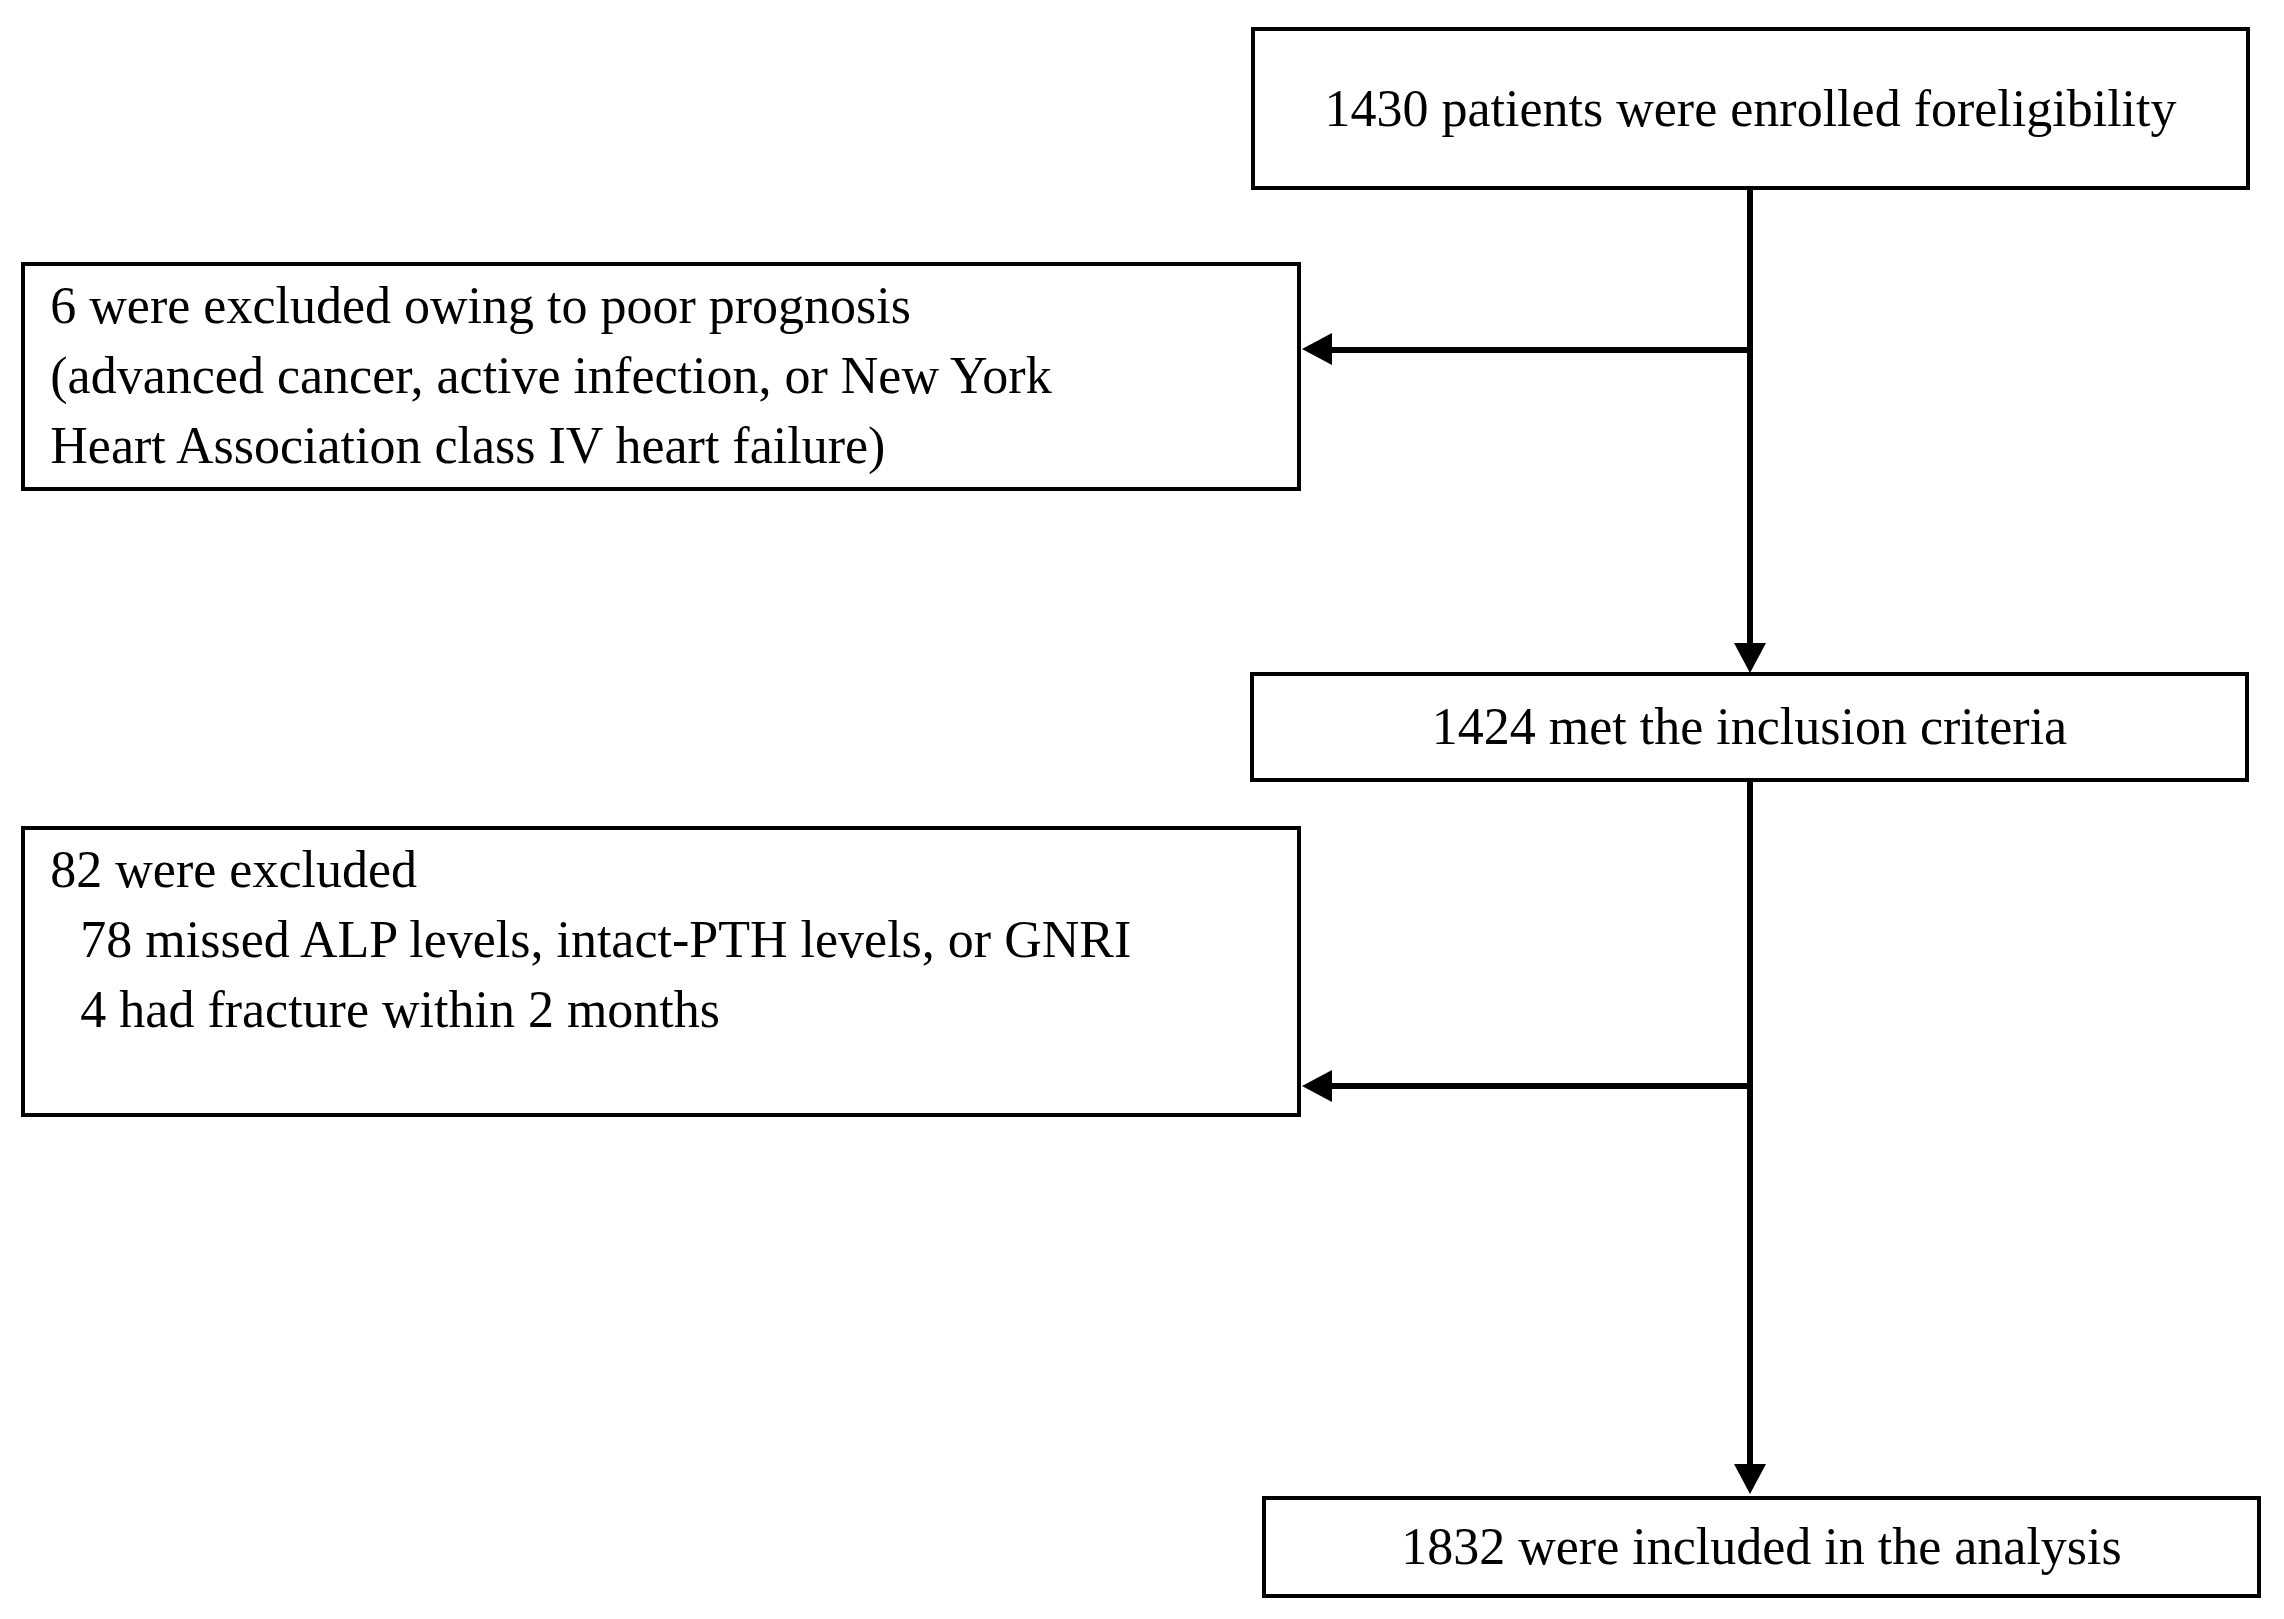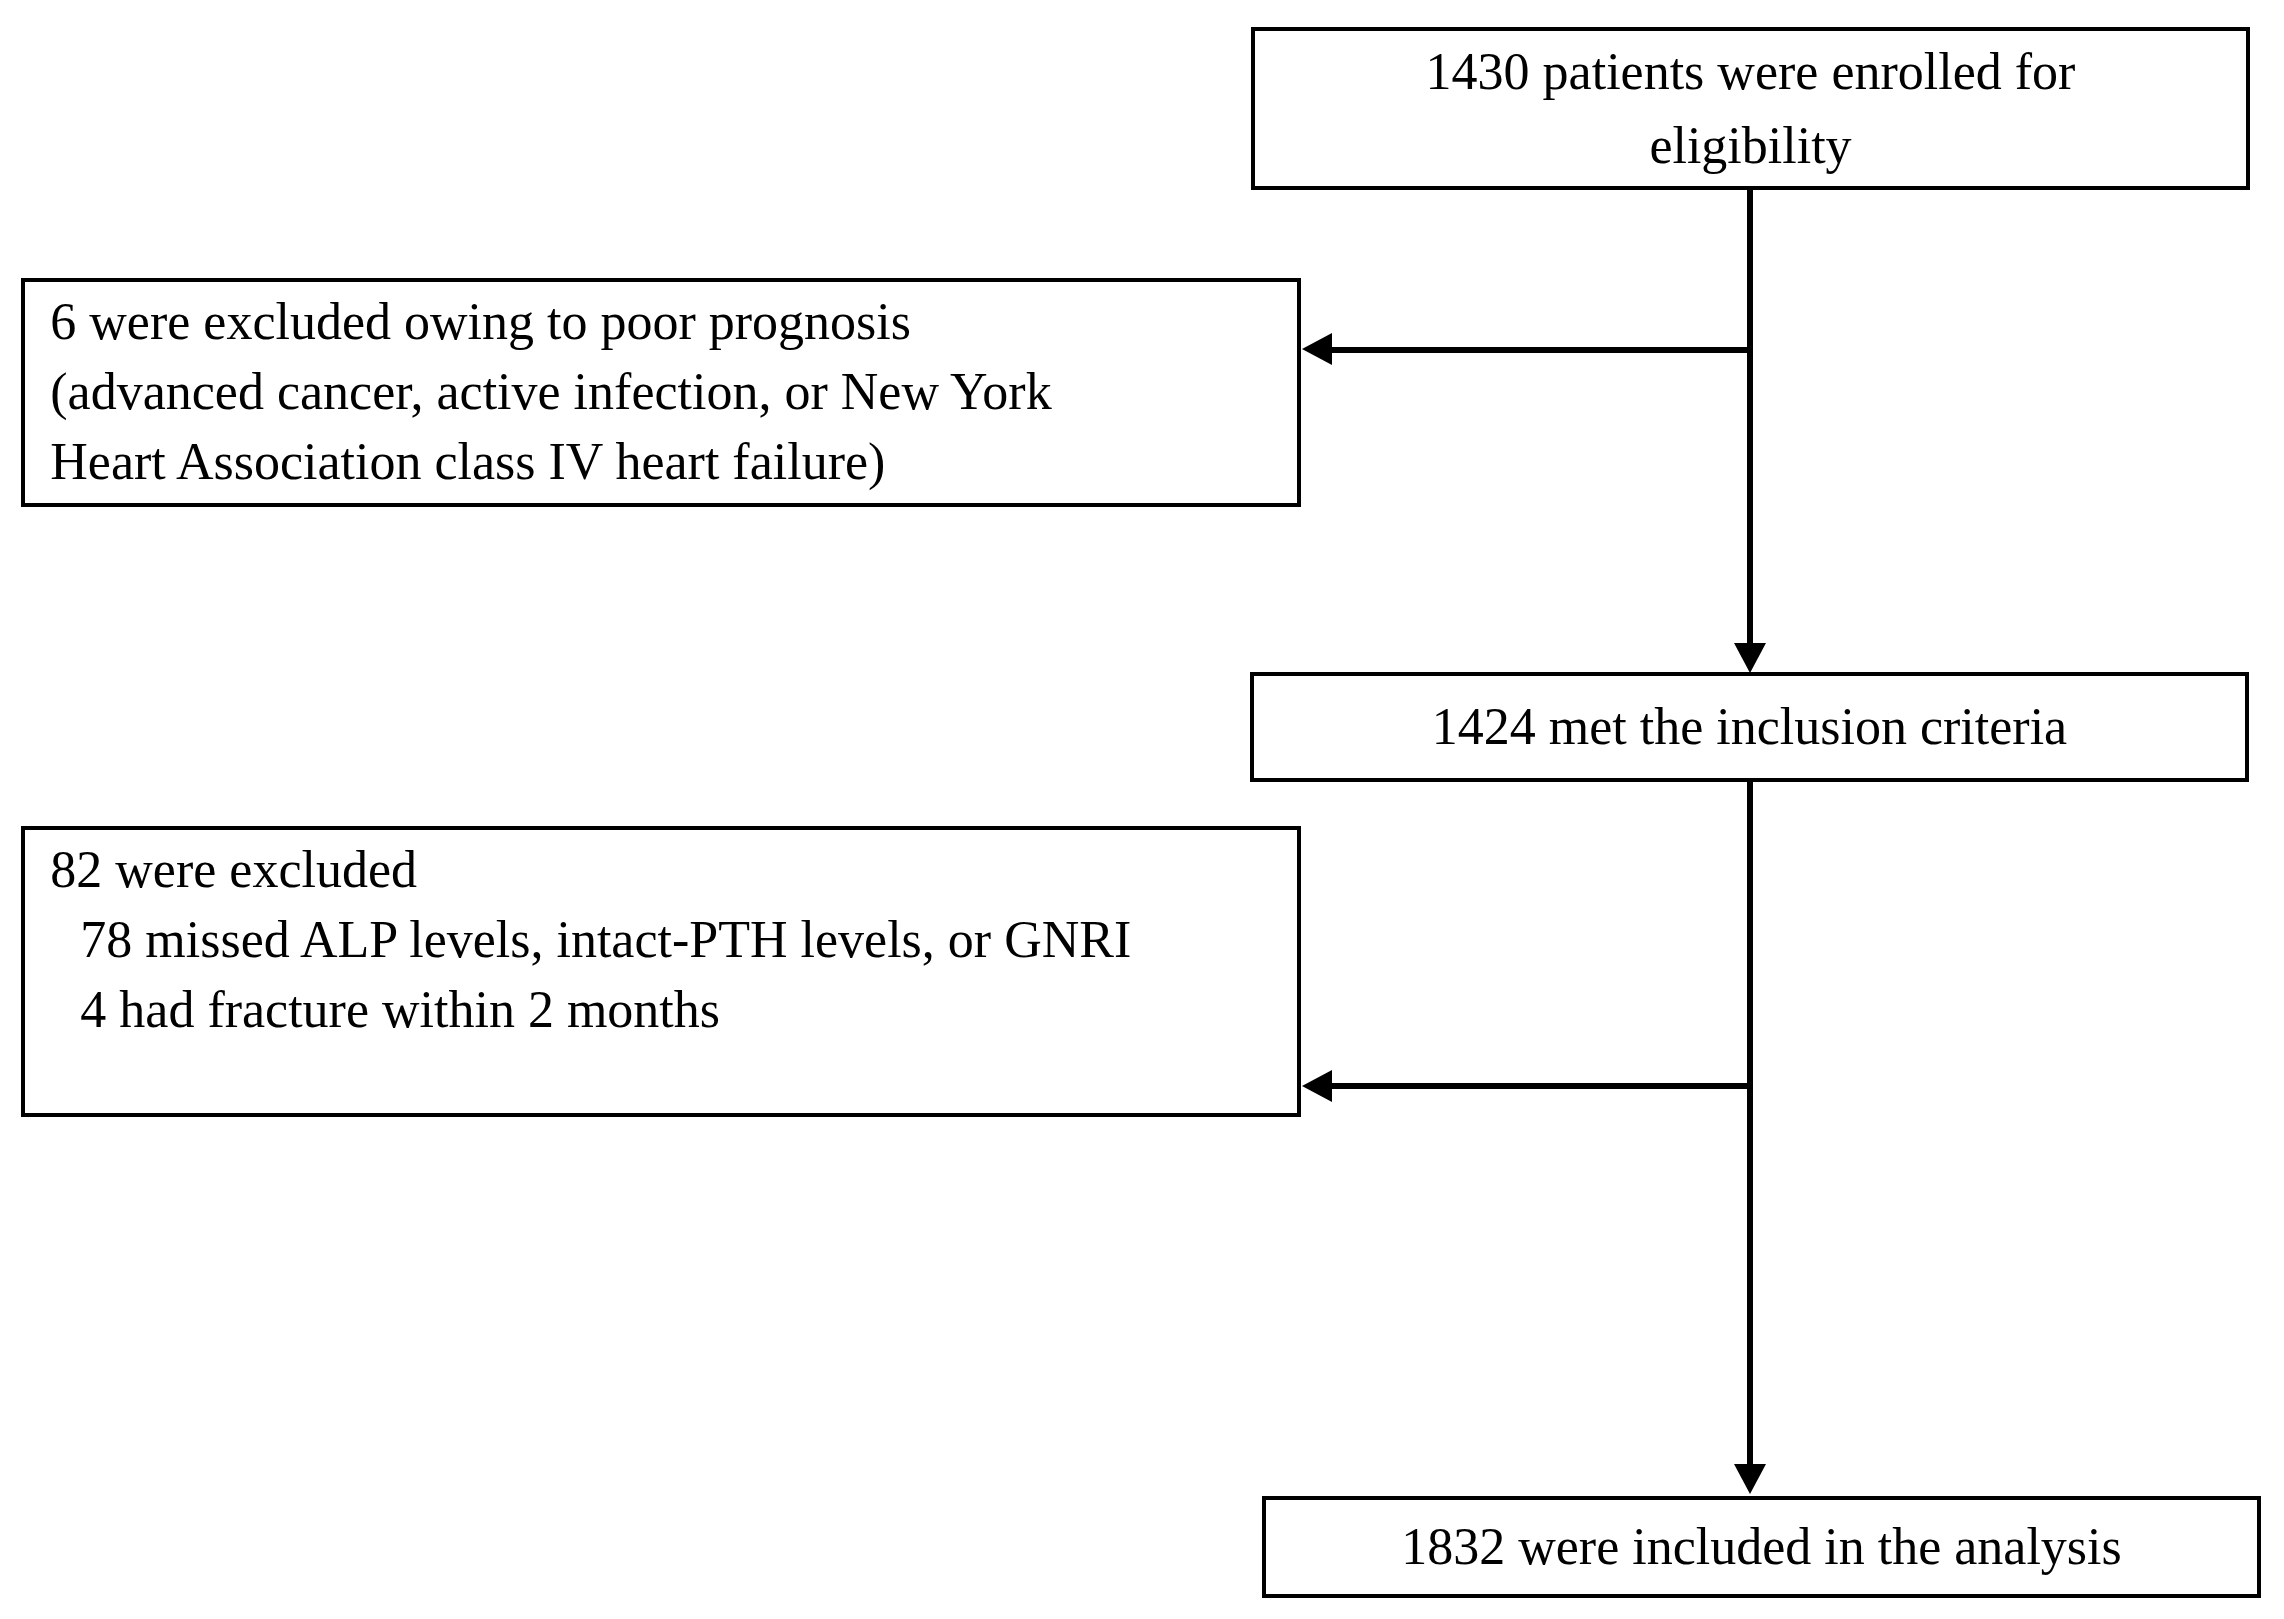--- a/index.html
+++ b/index.html
@@ -14,21 +14,20 @@
     overflow: hidden;
   }
   .box {
     position: absolute;
     border: 4px solid #000000;
     background: #ffffff;
     font-size: 52px;
   }
   .box.center {
     display: flex;
-    flex-direction: column;
     align-items: center;
     justify-content: center;
     text-align: right;
     line-height: 74px;
   }
   .box.left {
     padding: 4.7px 8px 0 25px;
     line-height: 70px;
     text-align: left;
   }
@@ -54,21 +53,21 @@
     border-bottom: 16px solid transparent;
     border-right: 30px solid #000000;
   }
   #arrow-down-1 { left: 1734px; top: 643px; }
   #arrow-down-2 { left: 1734px; top: 1464px; }
   #arrow-left-1 { left: 1302px; top: 333px; }
   #arrow-left-2 { left: 1302px; top: 1070px; }
 
   
   #box-enrolled           { left: 1251px; top: 27px;   width: 999px; height: 163px; }
-  #box-excluded-prognosis { left: 21.3px;   top: 262px;  width: 1280px; height: 229px; margin-top: 16px; }
+  #box-excluded-prognosis { left: 21.3px;   top: 262px;  width: 1280px; height: 229px; }
   #box-inclusion          { left: 1250px; top: 672px;  width: 999px; height: 110px; }
   #box-excluded-missing   { left: 21.3px;   top: 826px; width: 1280px; height: 291px; }
   #box-analysis           { left: 1262px; top: 1496px; width: 999px; height: 102px; }
 </style>
 </head>
 <body>
 
 <div id="canvas">
 
   <div class="vline" id="vline-1"></div>

